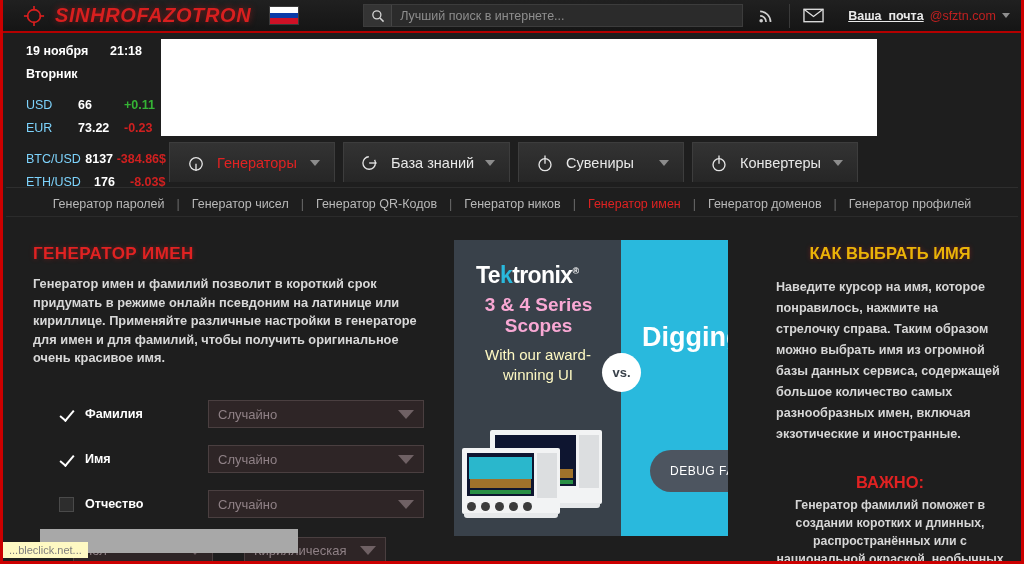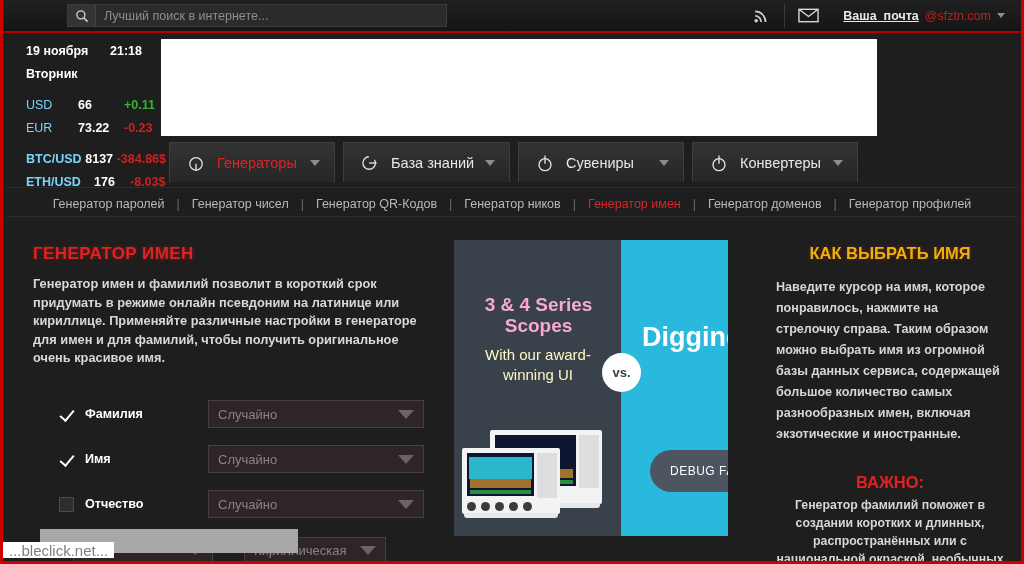--- a/index.html
+++ b/index.html
@@ -78,21 +78,21 @@
   .infopanel {
     position: absolute; left: 3px; top: 35px; width: 160px; height: 148px;
     padding: 9px 0 0 20px; font-size: 12.5px;
   }
   .ip-row { display: flex; align-items: baseline; height: 23px; }
   .ip-date { color: #ffffff; font-weight: bold; width: 84px; }
   .ip-time { color: #ffffff; font-weight: bold; }
   .ip-day  { color: #ffffff; font-weight: bold; }
   .ip-gap { height: 8px; }
   .cur-name { color: #7dd3fc; width: 52px; }
-  .cur-name.wide { width: 68px; font-weight: bold; }
+  .cur-name.wide { width: 68px; }
   .cur-val { color: #ffffff; font-weight: bold; width: 46px; }
   .cur-val.narrow { width: 36px; }
   .cur-delta { font-weight: bold; }
   .up { color: #35b335; }
   .down { color: #cf2020; }
 
   
   .white-banner {
     position: absolute; left: 158px; top: 39px; width: 716px; height: 97px;
     background: #ffffff;
@@ -233,36 +233,47 @@
   
   .col-right { position: absolute; right: 14px; top: 22px; width: 228px; text-align: center; }
   .r-title { color: #eab308; font-size: 16.5px; font-weight: bold; text-shadow: 0 0 5px rgba(224,34,34,.4); }
   .r-body { margin-top: 14px; color: #d6d6d6; font-size: 12.6px; line-height: 21px; font-weight: bold; text-align: left; }
   .r-title2 { margin-top: 28px; color: #e02222; font-size: 16.5px; font-weight: bold; }
   .r-body2 { margin-top: 4px; color: #d6d6d6; font-size: 12.3px; line-height: 18px; font-weight: bold; text-align: center; }
 
   
   .statusbar {
     position: absolute; left: 0; bottom: 3px; height: 16px;
-    background: #ffffff; color: #7e7e7e; font-size: 15px;
+    background: #fef9c3; color: #7e7e7e; font-size: 11px;
     display: flex; align-items: center; padding: 0 6px; z-index: 40;
     max-width: 130px; overflow: hidden; white-space: nowrap;
   }
   
   .tooltip-overlay {
     position: absolute; left: 37px; bottom: 8px; width: 258px; height: 24px;
     background: #a8a8a8; z-index: 30;
   }
 </style>
 </head>
 <body>
 
 <div id="page">
 
   <div class="topbar">
+    <div class="brand">
+      <svg class="brand-mark" viewBox="0 0 24 24">
+        <circle cx="12" cy="12" r="7" fill="none" stroke="#d81f1f" stroke-width="1.8"></circle>
+        <line x1="12" y1="1" x2="12" y2="6" stroke="#d81f1f" stroke-width="1.8"></line>
+        <line x1="12" y1="18" x2="12" y2="23" stroke="#d81f1f" stroke-width="1.8"></line>
+        <line x1="1" y1="12" x2="6" y2="12" stroke="#d81f1f" stroke-width="1.8"></line>
+        <line x1="18" y1="12" x2="23" y2="12" stroke="#d81f1f" stroke-width="1.8"></line>
+      </svg>
+      <span class="brand-text">SINHROFAZOTRON</span>
+      <span class="flag"></span>
+    </div>
 
     <div class="search-wrap">
       <div class="search-btn">
         <svg width="14" height="14" viewBox="0 0 16 16">
           <circle cx="6.7" cy="6.7" r="4.6" fill="none" stroke="#d3d3d3" stroke-width="1.5"></circle>
           <line x1="10.2" y1="10.2" x2="14.4" y2="14.4" stroke="#d3d3d3" stroke-width="1.7"></line>
         </svg>
       </div>
       <input class="search-input" type="text" placeholder="Лучший поиск в интернете..." style="">
     </div>
@@ -431,20 +442,21 @@
           
           
           
         </div>
       </div>
     </div>
 
     <div class="ad">
       <div class="ad-left"></div>
       <div class="ad-right"></div>
+      <div class="tek-logo">Te<span class="k">k</span>tronix<sup>®</sup></div>
       <div class="ad-series">3 &amp; 4 Series Scopes</div>
       <div class="ad-sub">With our award-winning UI</div>
       <div class="vs-badge">vs.</div>
       <div class="ad-big">Digging through menus</div>
       <div class="ad-cta">DEBUG FASTER</div>
 
       <div class="scope scope-back">
         <div class="scope-screen">
           <div class="wave-amber"></div>
           <div class="wave-green"></div>

